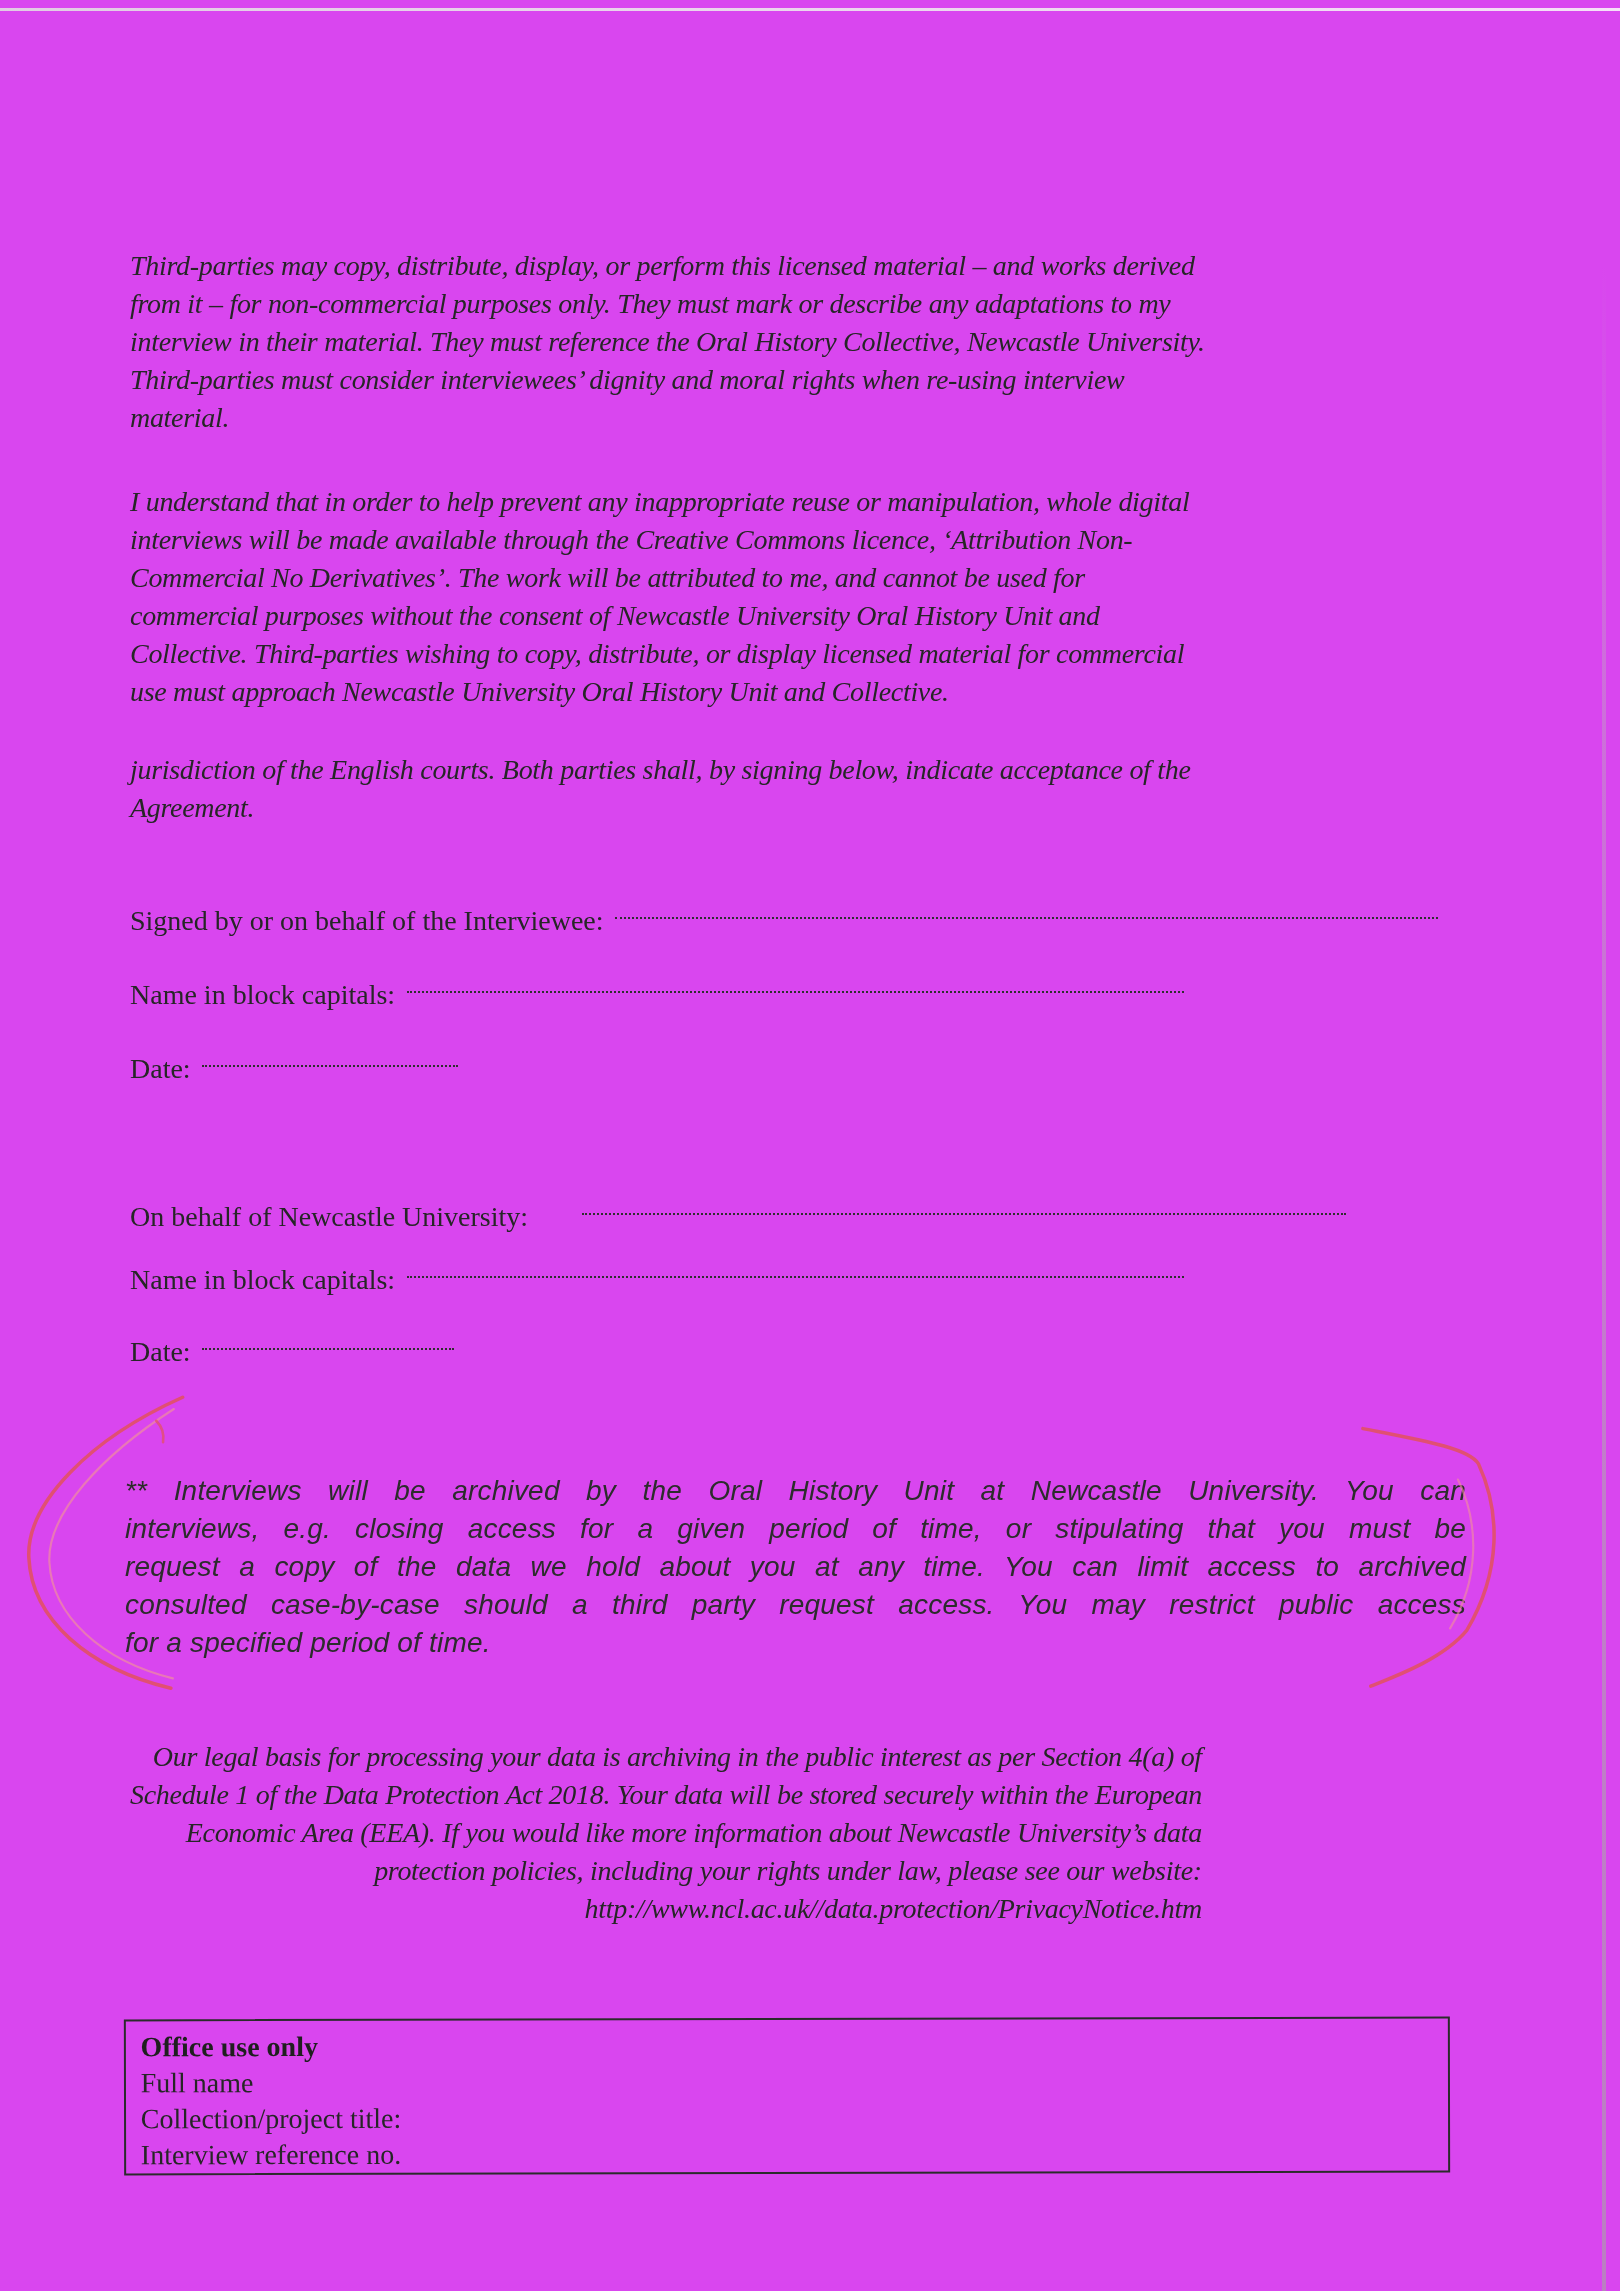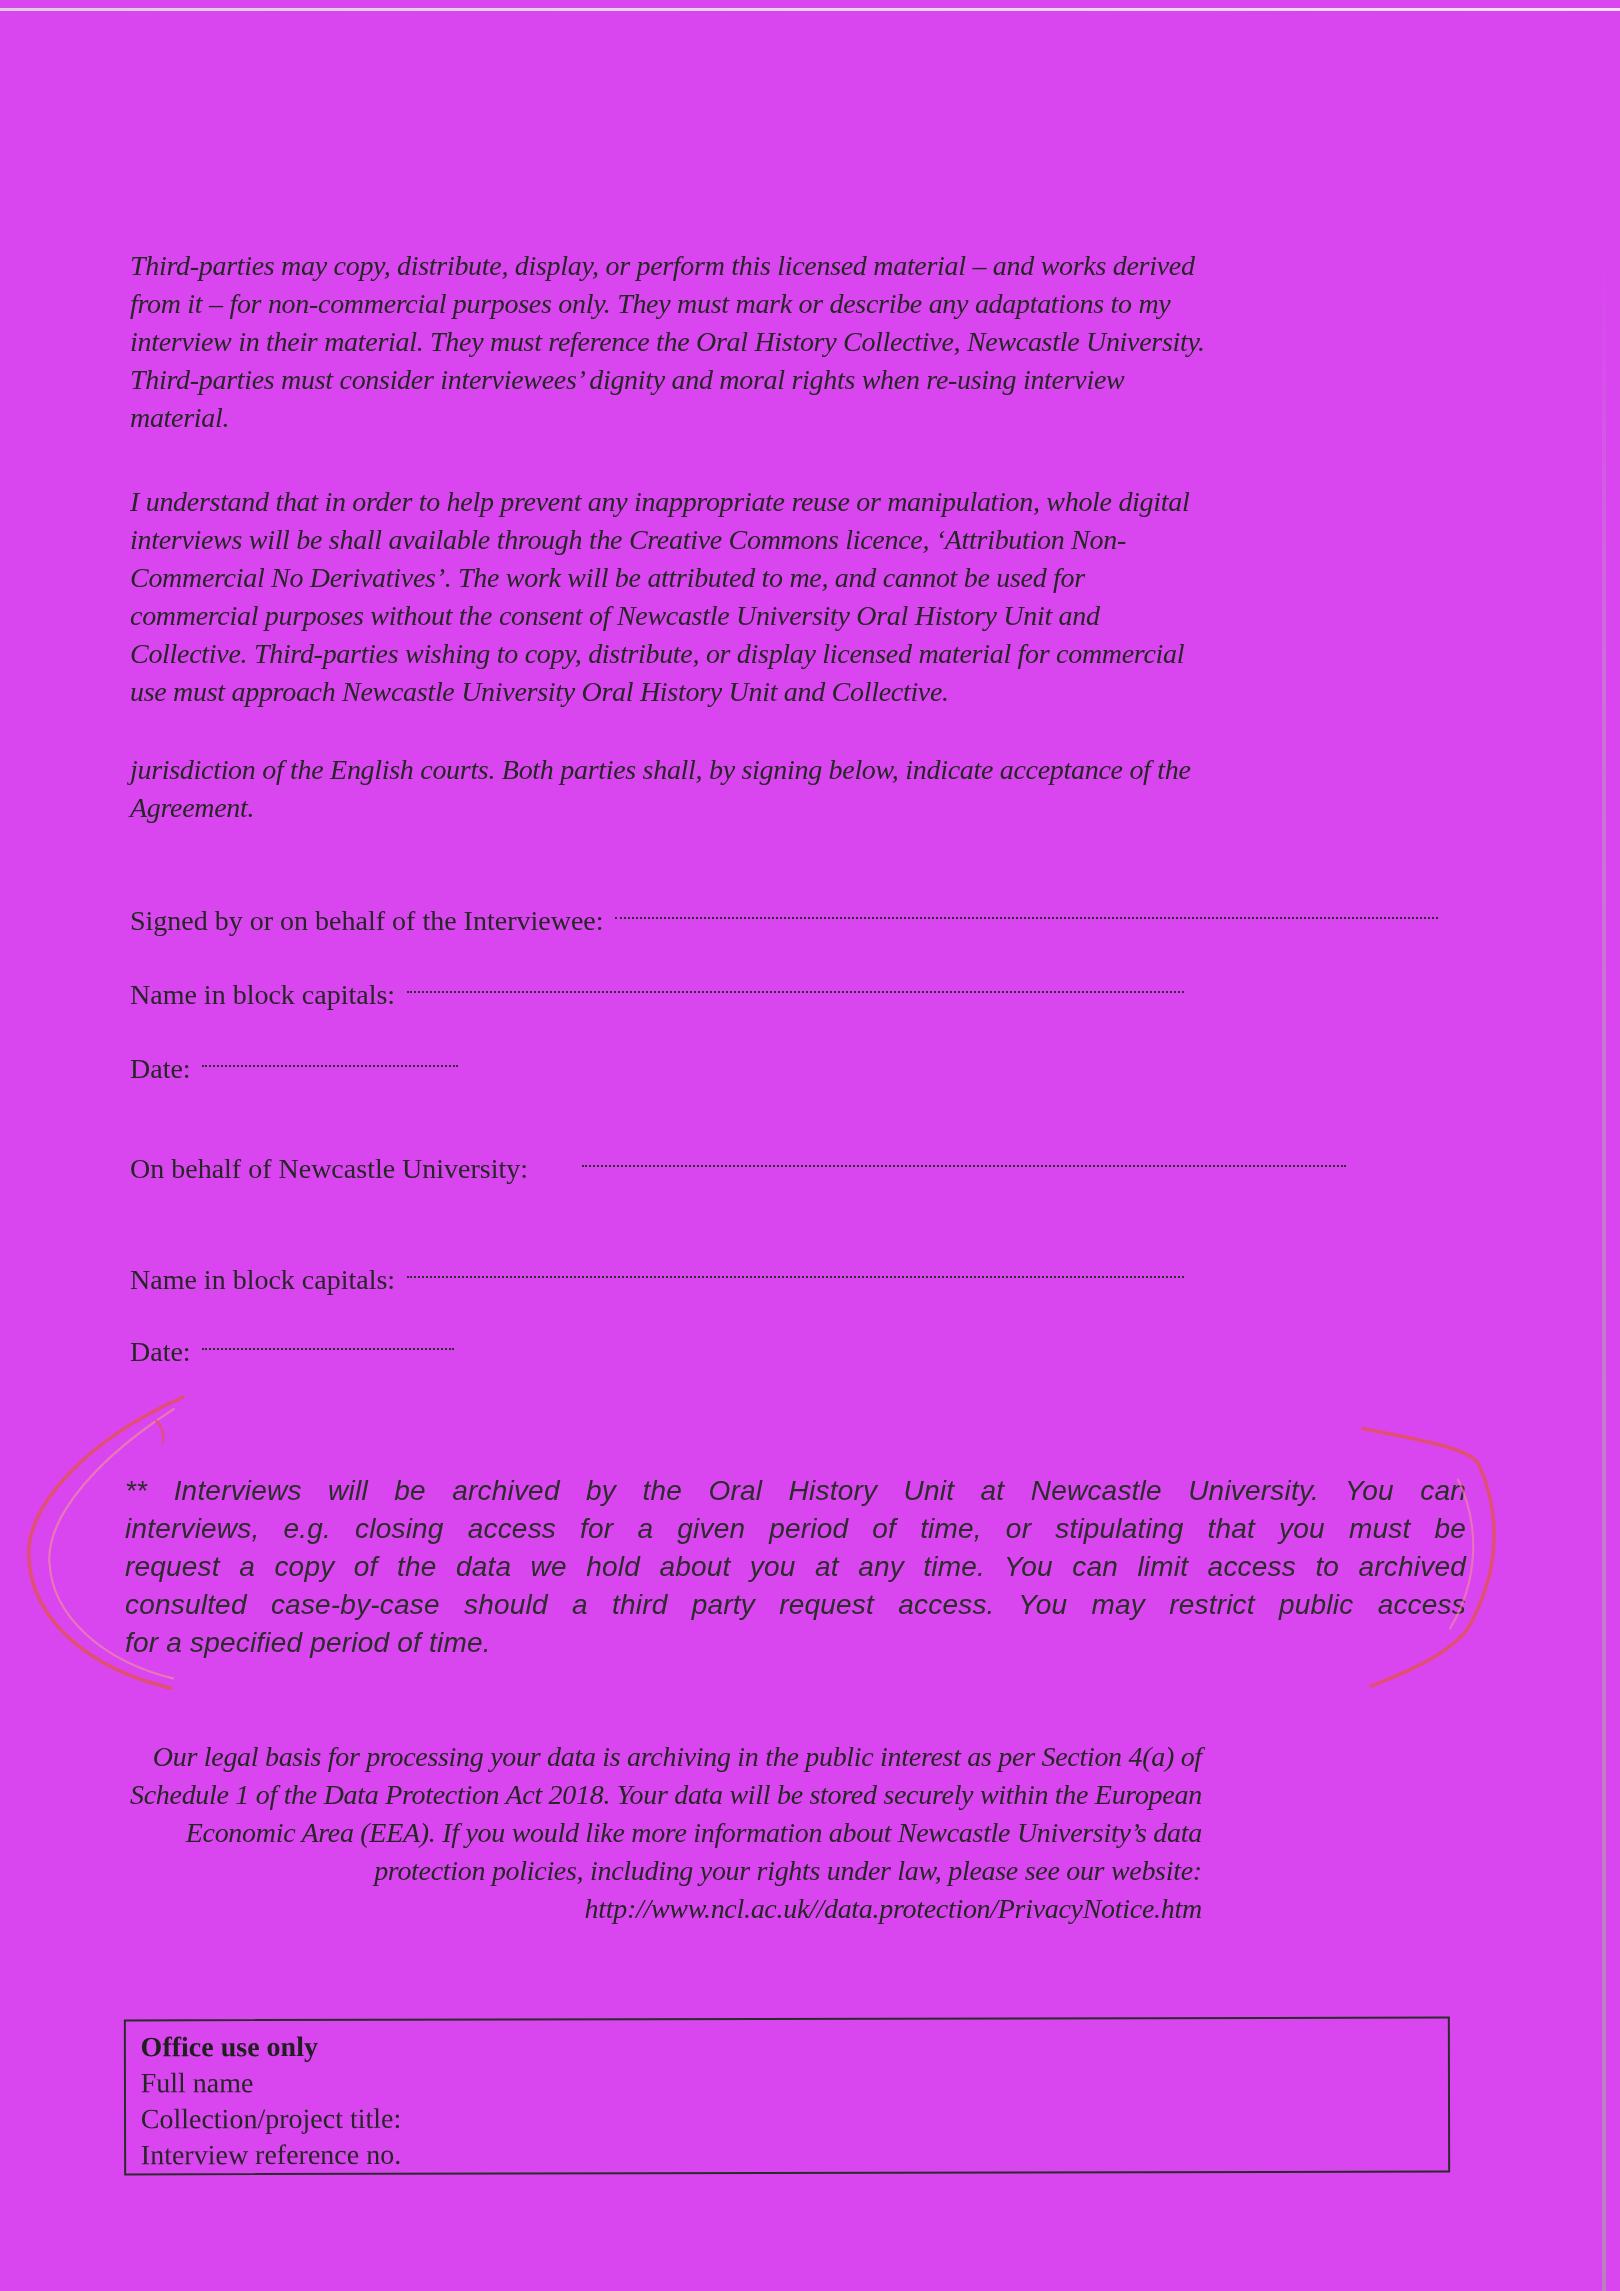--- a/index.html
+++ b/index.html
@@ -81,21 +81,21 @@
   <div class="para" style="top:247px;">
       <div class="tline">Third-parties may copy, distribute, display, or perform this licensed material – and works derived</div>
       <div class="tline">from it – for non-commercial purposes only. They must mark or describe any adaptations to my</div>
       <div class="tline">interview in their material. They must reference the Oral History Collective, Newcastle University.</div>
       <div class="tline">Third-parties must consider interviewees’ dignity and moral rights when re-using interview</div>
       <div class="tline last">material.</div>
     </div>
 
   <div class="para" style="top:483px;">
       <div class="tline">I understand that in order to help prevent any inappropriate reuse or manipulation, whole digital</div>
-      <div class="tline">interviews will be shall available through the Creative Commons licence, ‘Attribution Non-</div>
+      <div class="tline">interviews will be made available through the Creative Commons licence, ‘Attribution Non-</div>
       <div class="tline">Commercial No Derivatives’. The work will be attributed to me, and cannot be used for</div>
       <div class="tline">commercial purposes without the consent of Newcastle University Oral History Unit and</div>
       <div class="tline">Collective. Third-parties wishing to copy, distribute, or display licensed material for commercial</div>
       <div class="tline last">use must approach Newcastle University Oral History Unit and Collective.</div>
     </div>
 
   <div class="para" style="top:751px;">
       <div class="tline">jurisdiction of the English courts. Both parties shall, by signing below, indicate acceptance of the</div>
       <div class="tline last">Agreement.</div>
     </div>
@@ -106,21 +106,21 @@
   </div>
   <div class="sig-row" style="top:978px; width:1054px;">
     <span class="lbl">Name in block capitals:</span>
     <span class="leader"></span>
   </div>
   <div class="sig-row" style="top:1052px; width:328px;">
     <span class="lbl">Date:</span>
     <span class="leader"></span>
   </div>
 
-  <div class="sig-row" style="top:1152px; width:1216px;gap:42px;">
+  <div class="sig-row" style="top:1200px; width:1216px;gap:42px;">
     <span class="lbl">On behalf of Newcastle University:</span>
     <span class="leader"></span>
   </div>
   <div class="sig-row" style="top:1263px; width:1054px;">
     <span class="lbl">Name in block capitals:</span>
     <span class="leader"></span>
   </div>
   <div class="sig-row" style="top:1335px; width:324px;">
     <span class="lbl">Date:</span>
     <span class="leader"></span>

